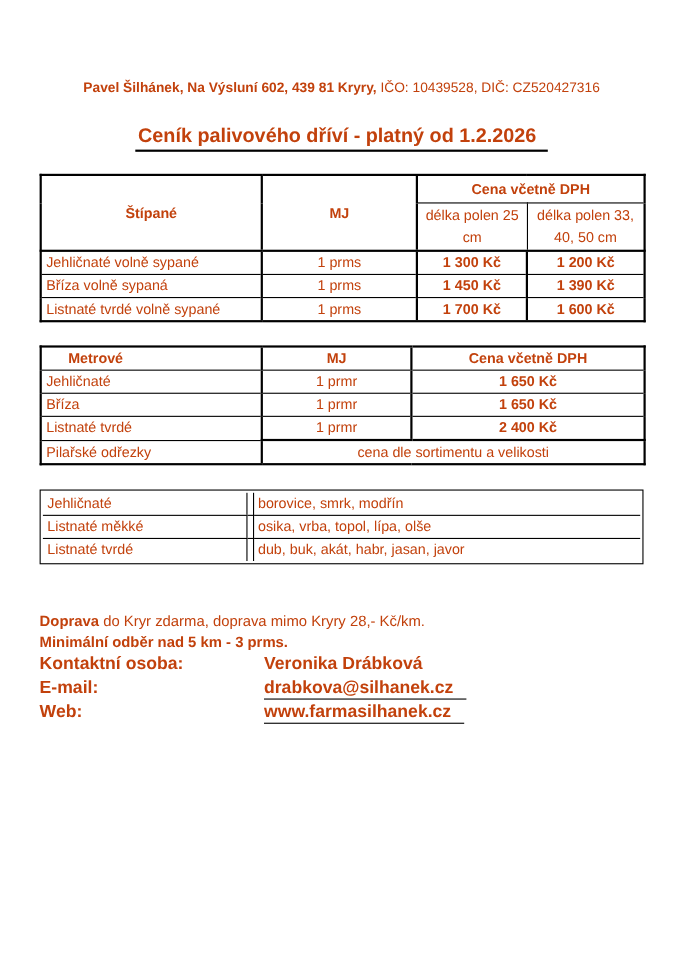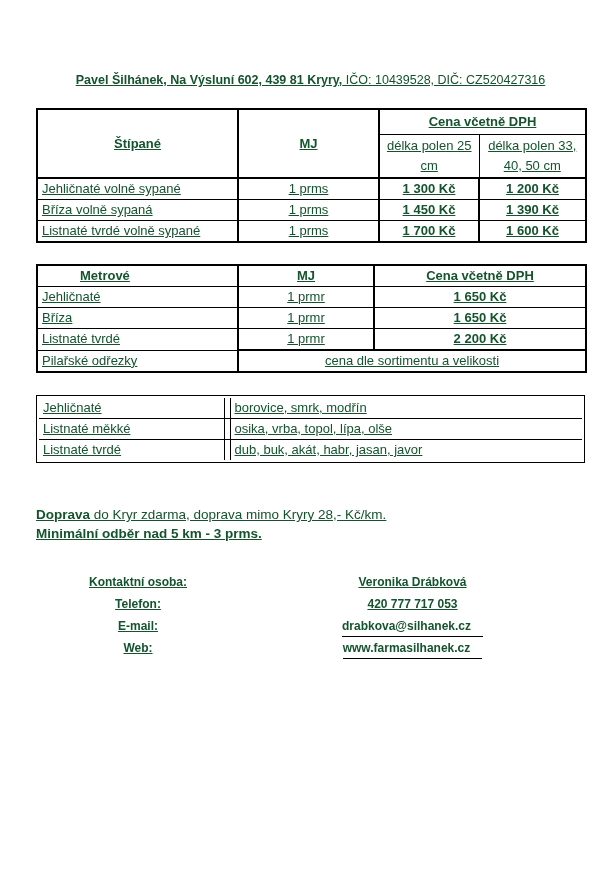--- a/index.html
+++ b/index.html
@@ -1,26 +1,25 @@
 <!DOCTYPE html>
 <html><head>
 <meta charset="utf-8">
 <style>
   html,body{margin:0;padding:0;background:#fff;}
   .page{
     position:relative;
     width:608px;height:873px;
     background:#ffffff;
-    color:#14532d;
+    color:#c2410c;
     font-family:"Liberation Sans",sans-serif;
     font-size:13px;
     overflow:hidden;
     box-sizing:border-box;
     padding:72px 31px 0 36px;
-    text-decoration:underline;
   }
   .content{width:549px;}
 
   .doc-header{
     text-align:center;
     font-size:12.5px;
     white-space:nowrap;
     line-height:16px;
   }
   .doc-header .b{font-weight:bold;}
@@ -68,41 +67,44 @@
     box-sizing:border-box;
   }
   .t4{width:543px;}
   .t4 td{border-bottom:1px solid #000;}
   .t4 tr:last-child td{border-bottom:none;}
   .t4 .sp{border-left:1px solid #000;border-right:1px solid #000;padding:0;}
 
   .transport{margin-top:42px;line-height:19px;font-size:13.5px;}
   .transport .b{font-weight:bold;}
 
-  .contacts{margin-top:28px;font-size:12px;font-weight:bold;text-align:center;}
+  .contacts{font-size:16px;font-weight:bold;}
   .contact-row{display:flex;line-height:22px;}
   .contact-label{width:204px;flex:none;}
   .contact-value{flex:1;}
   .ul{
     display:inline-block;
     border-bottom:1px solid #000;
     padding-right:12px;
     line-height:19px;
   }
 </style>
 </head>
 <body>
 
 <div class="page">
   <div class="content">
 
     <div class="doc-header">
       <span class="b">Pavel Šilhánek, Na Výsluní 602, 439 81 Kryry,</span><span> IČO: 10439528, DIČ: CZ520427316</span>
     </div>
 
+    <div class="title-wrap">
+      <span class="doc-title">Ceník palivového dříví - platný od 1.2.2026</span>
+    </div>
 
     <table class="t1">
       <colgroup>
           <col style="width:201px">
           <col style="width:141px">
           <col style="width:100px">
           <col style="width:107px">
         </colgroup>
       <tbody>
           <tr>
@@ -136,38 +138,38 @@
       </table>
 
     <table class="t2">
       <colgroup>
           <col style="width:201px">
           <col style="width:136px">
           <col style="width:212px">
         </colgroup>
       <tbody>
           <tr>
-        <td class="bt2 bl2 bb1 b" style="padding-left:42px;">Metrové</td>
+        <td class="bt2 bl2 bb1 b" style="padding-left:24px;">Metrové</td>
         <td class="bt2 bl2 bb1 c b">MJ</td>
         <td class="bt2 bl2 br2 bb1 c b">Cena včetně DPH</td>
       </tr>
       <tr>
         <td class="bl2 bb1">Jehličnaté</td>
         <td class="bl2 bb1 c">1 prmr</td>
         <td class="bl2 br2 bb1 c b">1 650 Kč</td>
       </tr>
       <tr>
         <td class="bl2 bb1">Bříza</td>
         <td class="bl2 bb1 c">1 prmr</td>
         <td class="bl2 br2 bb1 c b">1 650 Kč</td>
       </tr>
       <tr>
         <td class="bl2 bb1">Listnaté tvrdé</td>
         <td class="bl2 bb2 c">1 prmr</td>
-        <td class="bl2 br2 bb2 c b">2 200 Kč</td>
+        <td class="bl2 br2 bb2 c b">2 400 Kč</td>
       </tr>
       <tr>
         <td class="bl2 bb2">Pilařské odřezky</td>
         <td colspan="2" class="bl2 br2 bb2 c">cena dle sortimentu a velikosti</td>
       </tr>
     </tbody>
       </table>
 
 
 
@@ -202,24 +204,20 @@
       <div><span class="b">Doprava</span><span> do Kryr zdarma, doprava mimo Kryry 28,- Kč/km.</span></div>
       <div class="b">Minimální odběr nad 5 km - 3 prms.</div>
     </div>
 
     <div class="contacts">
       <div class="contact-row">
         <div class="contact-label">Kontaktní osoba:</div>
         <div class="contact-value">Veronika Drábková</div>
       </div>
       <div class="contact-row">
-        <div class="contact-label">Telefon:</div>
-        <div class="contact-value">420 777 717 053</div>
-      </div>
-      <div class="contact-row">
         <div class="contact-label">E-mail:</div>
         <div class="contact-value"><span class="ul">drabkova@silhanek.cz</span></div>
       </div>
       <div class="contact-row">
         <div class="contact-label">Web:</div>
         <div class="contact-value"><span class="ul">www.farmasilhanek.cz</span></div>
       </div>
     </div>
 
   </div>

